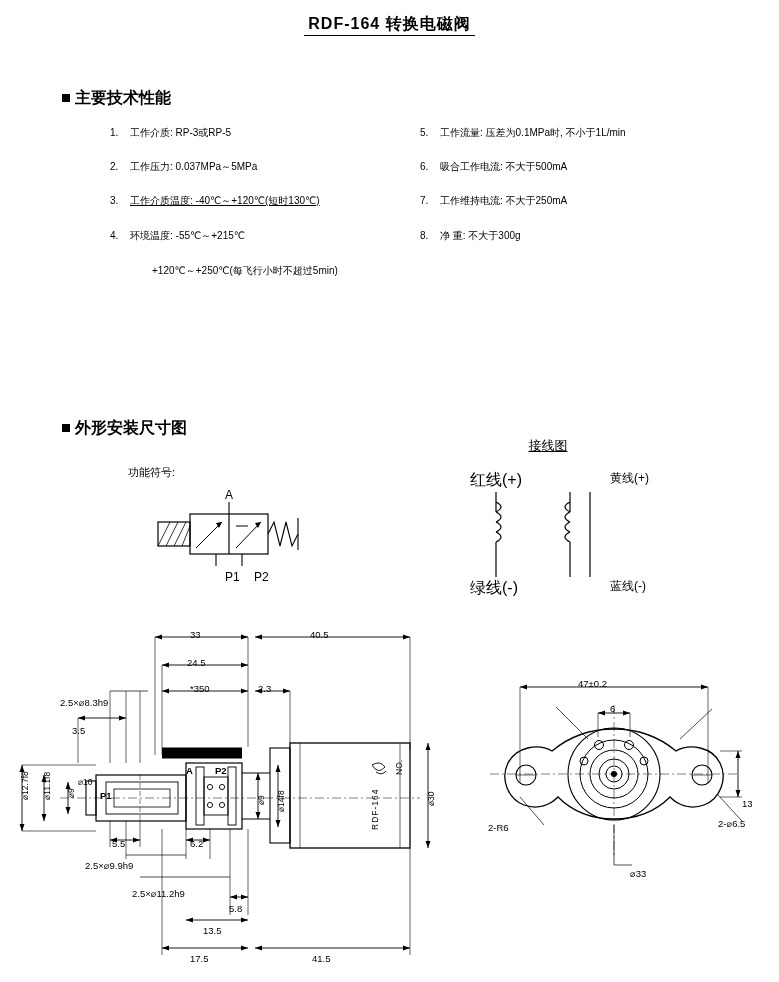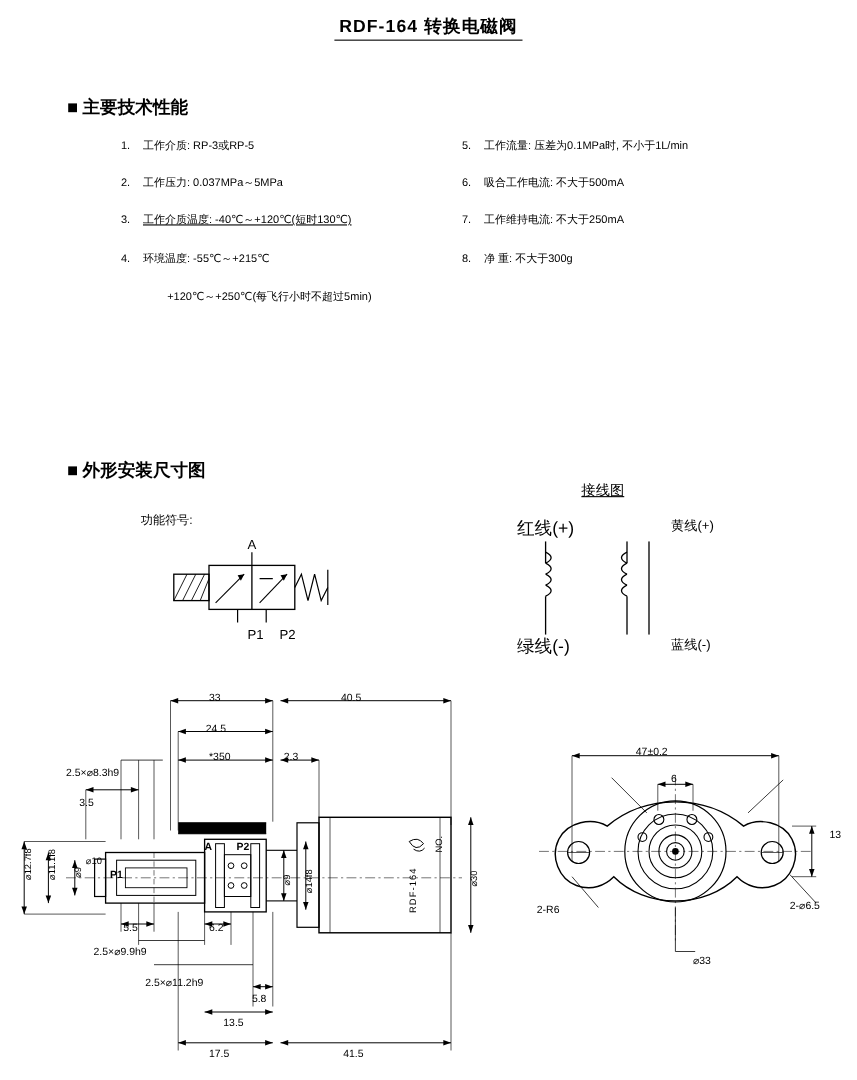--- a/index.html
+++ b/index.html
@@ -351,16 +351,16 @@
     <line x1="200" y1="74" x2="232" y2="44" stroke-width="0.7"></line>
     <line x1="238" y1="130" x2="262" y2="156" stroke-width="0.7"></line>
     <line x1="134" y1="200" x2="134" y2="160" stroke-width="0.7"></line>
     <line x1="134" y1="200" x2="152" y2="200" stroke-width="0.7"></line>
   </g>
 </svg>
 </div>
 
 <div class="abs lbl-sm" style="left:578px;top:678px;">47±0.2</div>
 <div class="abs lbl-sm" style="left:610px;top:703px;">6</div>
-<div class="abs lbl-sm" style="left:742px;top:754px;margin-left:12px;">13</div>
+<div class="abs lbl-sm" style="left:742px;top:798px;">13</div>
 <div class="abs lbl-sm" style="left:488px;top:822px;">2-R6</div>
 <div class="abs lbl-sm" style="left:718px;top:818px;">2-⌀6.5</div>
 <div class="abs lbl-sm" style="left:630px;top:868px;">⌀33</div>
 
 </body></html>

